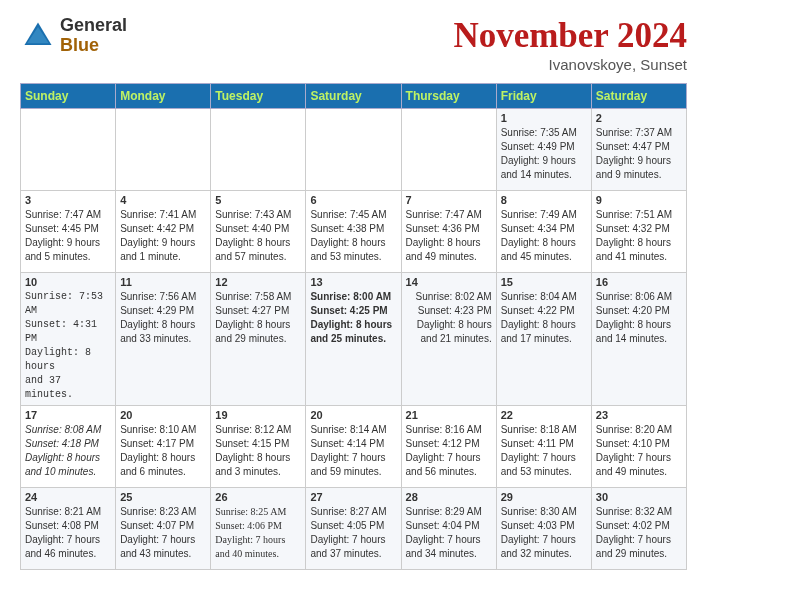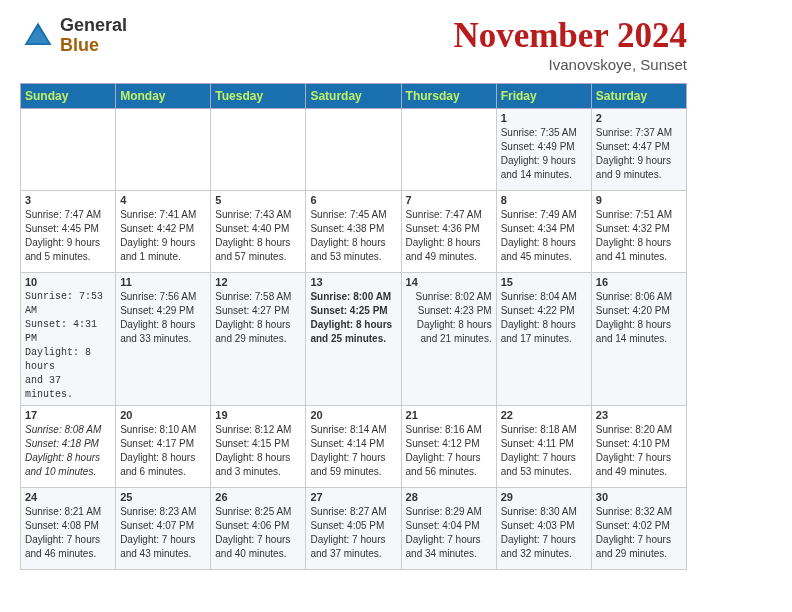--- a/index.html
+++ b/index.html
@@ -306,21 +306,21 @@
           </td>
           <td>
             <div class="day-num">25</div>
             <div class="day-info" style="white-space: pre-line;">Sunrise: 8:23 AM
 Sunset: 4:07 PM
 Daylight: 7 hours
 and 43 minutes.</div>
           </td>
           <td>
             <div class="day-num">26</div>
-            <div class="day-info" style="white-space: pre-line;">Sunrise: 8:25 AM
+            <div class="day-info" style="white-space: pre-line; font-family: Liberation Serif, serif;">Sunrise: 8:25 AM
 Sunset: 4:06 PM
 Daylight: 7 hours
 and 40 minutes.</div>
           </td>
           <td>
             <div class="day-num">27</div>
             <div class="day-info" style="white-space: pre-line;">Sunrise: 8:27 AM
 Sunset: 4:05 PM
 Daylight: 7 hours
 and 37 minutes.</div>

